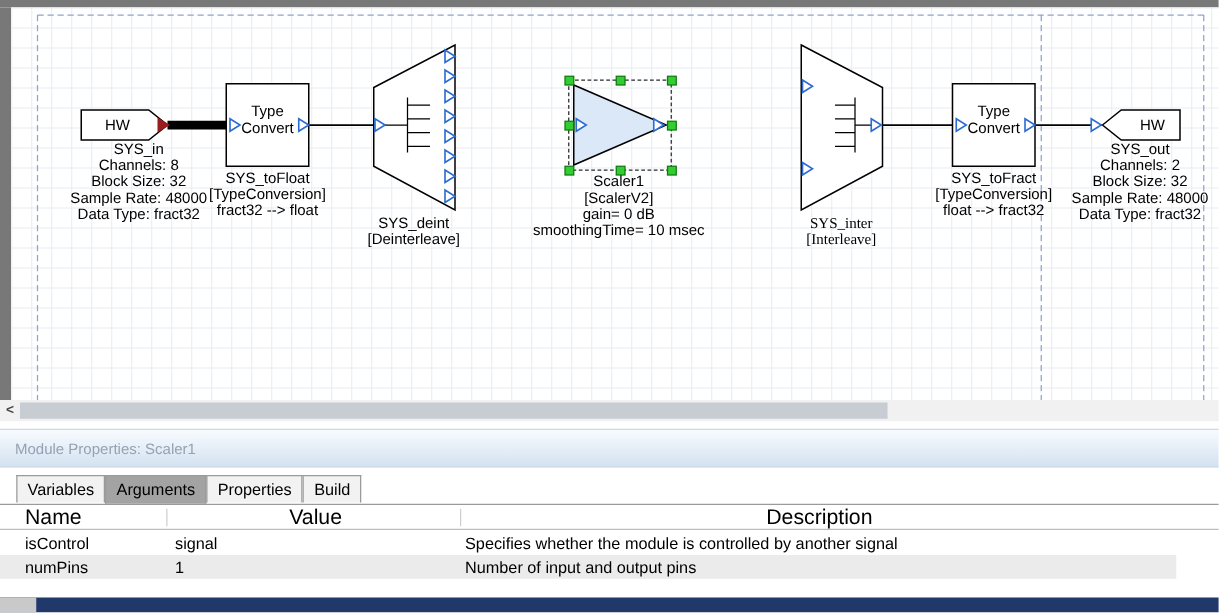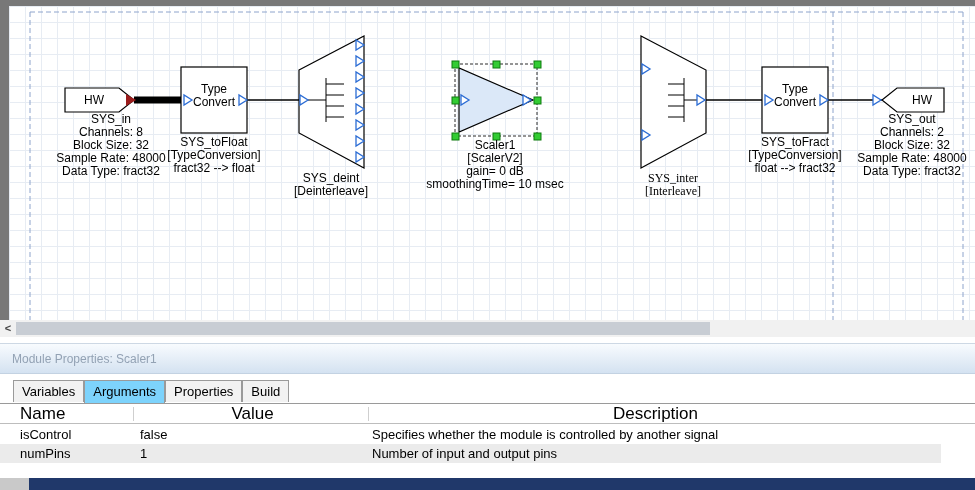--- a/index.html
+++ b/index.html
@@ -25,21 +25,21 @@
   .scrollbar{position:absolute;left:0;top:320px;width:975px;height:17px;background:#f1f1f1;}
   .sb-arrow{position:absolute;left:0;top:0;width:16px;height:17px;color:#444;
             font:bold 11px/17px "Liberation Sans",sans-serif;text-align:center;}
   .sb-thumb{position:absolute;left:16px;top:2px;width:694px;height:13px;background:#c8cdd4;}
   .props-header{position:absolute;left:0;top:343px;width:975px;height:31px;box-sizing:border-box;
     background:linear-gradient(#f8fbfe,#d4e2f1);border-top:1px solid #cdd8e4;border-bottom:1px solid #c3d2e2;
     color:#93a2b4;font-size:12px;display:flex;align-items:center;padding-left:12px;}
   .tabs{position:absolute;left:0;top:379px;width:975px;height:25px;box-sizing:border-box;
     display:flex;align-items:center;padding-left:13px;border-bottom:1px solid #9a9a9a;background:#fff;}
   .tab{font-size:13px;padding:3px 8px;border:1px solid #9a9a9a;border-bottom:none;background:#f2f2f2;color:#000;}
-  .tab.active{background:#7dd3fc;position:relative;margin-bottom:-1px;padding-bottom:4px;z-index:2;}
+  .tab.active{background:#a3a3a3;position:relative;margin-bottom:-1px;padding-bottom:4px;z-index:2;}
   .grid-header{position:absolute;left:0;top:404px;width:975px;height:20px;border-bottom:1px solid #bdbdbd;
     box-sizing:border-box;font-size:17px;}
   .hcell{position:absolute;top:0;line-height:19px;color:#000;}
   .hsep{position:absolute;top:3px;height:14px;width:1px;background:#cfcfcf;}
   .grid-row{position:absolute;left:0;width:975px;height:19px;font-size:13px;}
   .rowband{position:absolute;left:0;top:0;height:19px;width:941px;}
   .cell{position:absolute;top:0;line-height:19px;color:#000;white-space:nowrap;}
   .cell-name{left:20px;}
   .cell-value{left:140px;}
   .cell-desc{left:372px;}
@@ -195,21 +195,21 @@
     <div class="hcell" style="left:20px;">Name</div>
     <div class="hcell" style="left:135px;width:235px;text-align:center;">Value</div>
     <div class="hcell" style="left:370px;width:571px;text-align:center;">Description</div>
     <div class="hsep" style="left:133px;"></div>
     <div class="hsep" style="left:368px;"></div>
   </div>
 
   <div class="grid-row" style="top:425px;">
     <div class="rowband" style="background:#ffffff;"></div>
     <div class="cell cell-name">isControl</div>
-    <div class="cell cell-value">false</div>
+    <div class="cell cell-value">signal</div>
     <div class="cell cell-desc">Specifies whether the module is controlled by another signal</div>
   </div>
 
   <div class="grid-row" style="top:444px;">
     <div class="rowband" style="background:#ebebeb;"></div>
     <div class="cell cell-name">numPins</div>
     <div class="cell cell-value">1</div>
     <div class="cell cell-desc">Number of input and output pins</div>
   </div>
 

